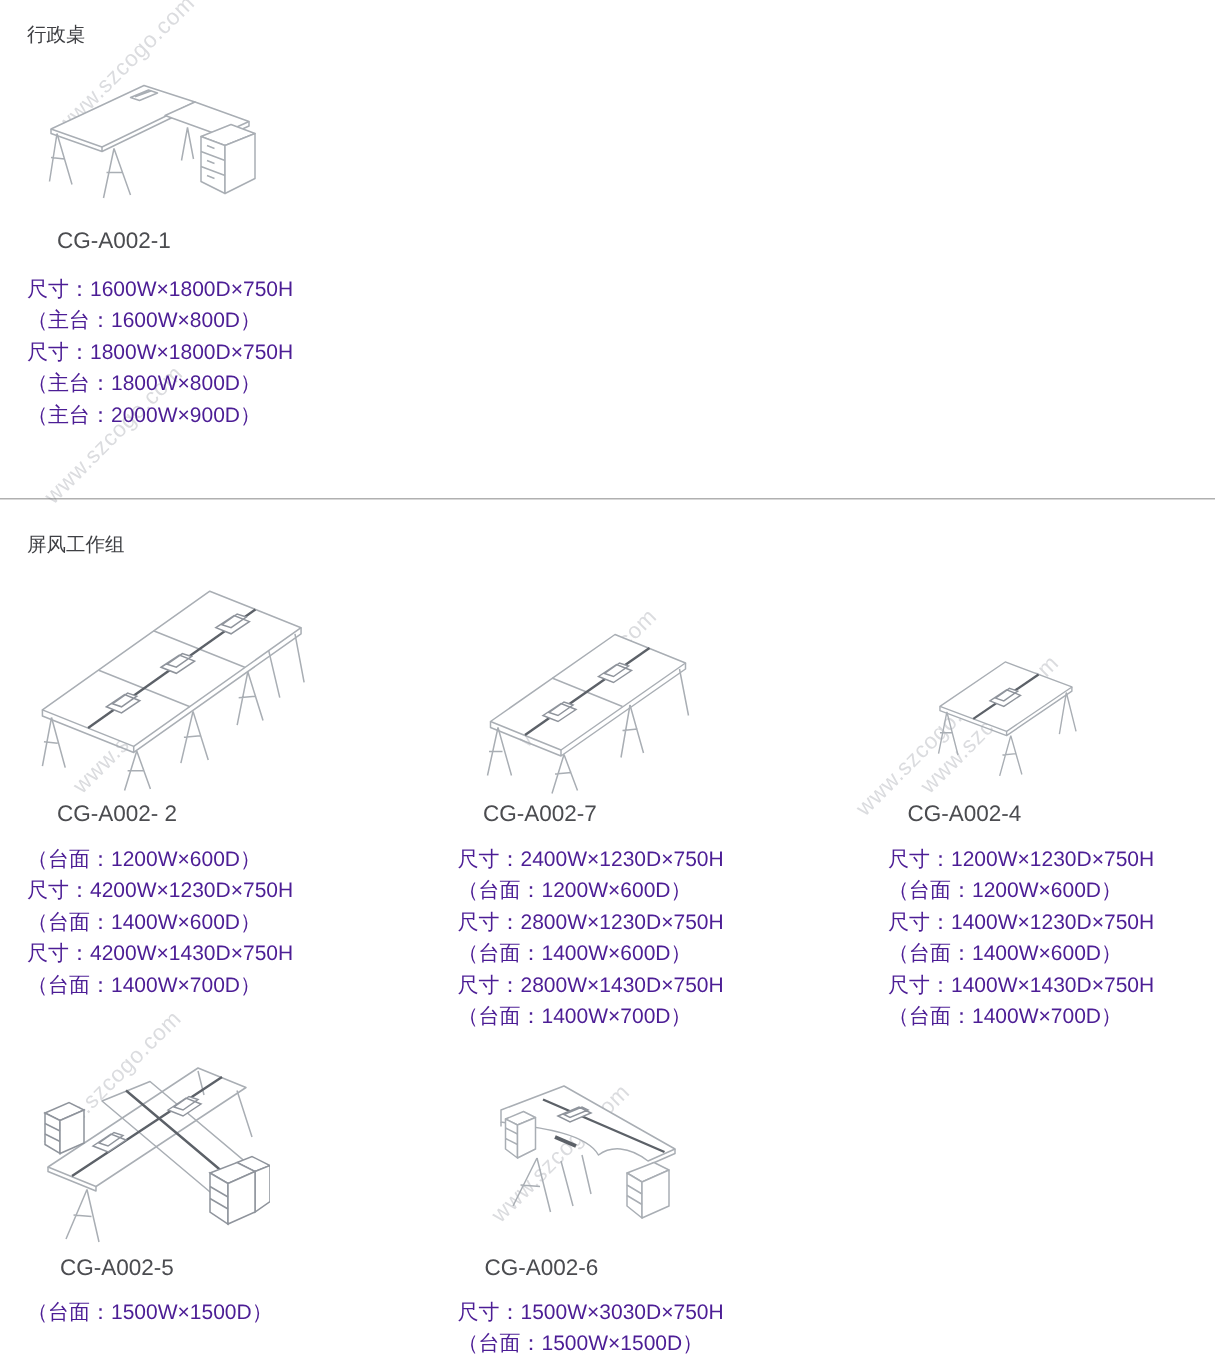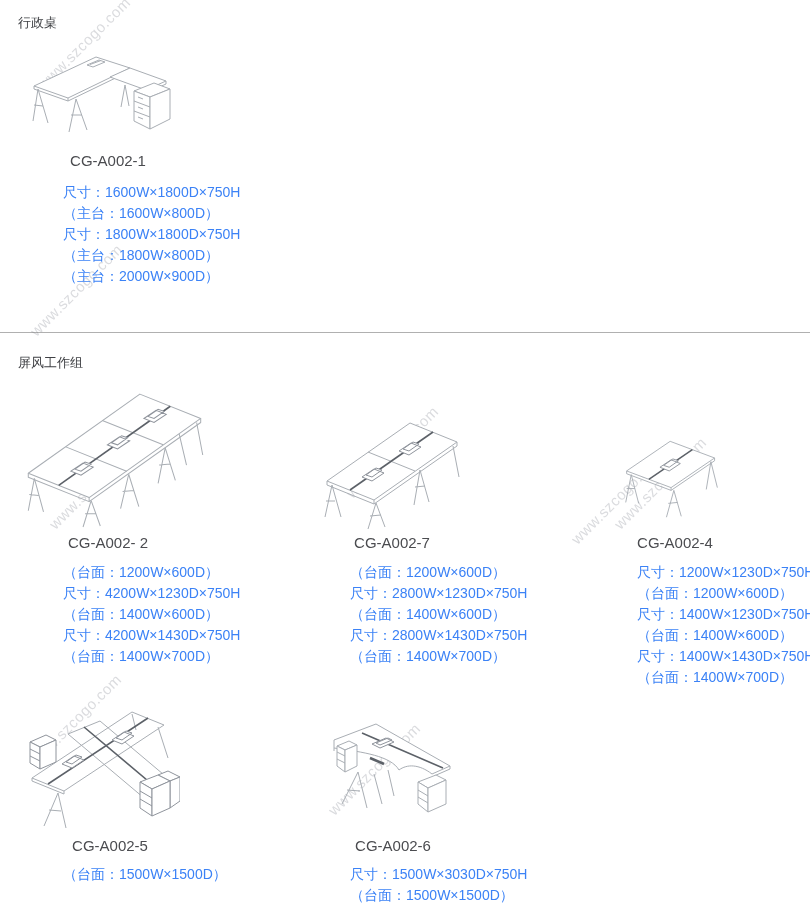--- a/index.html
+++ b/index.html
@@ -2,22 +2,22 @@
 <html><head>
 <meta charset="utf-8">
 <style>
   html,body{margin:0;padding:0;background:#ffffff;}
   body{
     width:810px;height:912px;position:relative;overflow:hidden;
     font-family:"Liberation Sans","DejaVu Sans",sans-serif;
   }
   .abs{position:absolute;}
   .heading{font-size:13px;color:#3f4044;}
-  .code{font-size:15px;color:#4b4c50;text-align:center;white-space:nowrap;}
-  .specs{font-size:14px;color:#3b82f6;line-height:21px;white-space:nowrap;margin-left:45px;}
+  .code{font-size:15px;color:#4b4c50;text-align:left;white-space:nowrap;}
+  .specs{font-size:14px;color:#4c1d95;line-height:21px;white-space:nowrap;}
   .spec-line{height:21px;}
   .divider{position:absolute;left:0;width:810px;height:1px;background:#6f6f6f;opacity:.55;}
   .wm{
     position:absolute;color:#dbdcdf;font-size:15px;letter-spacing:.5px;
     transform:translate(-50%,-50%) rotate(-45deg);white-space:nowrap;pointer-events:none;
   }
   svg{display:block;}
 </style>
 </head>
 <body>
@@ -102,20 +102,21 @@
     <path d="M98,61 L92,96 M98,61 L107,93 M93,78 L103,77"></path>
   </g>
   <path d="M28,81 L111,23" stroke="#5c6168" stroke-width="1.6" fill="none"></path>
   <g fill="#ffffff" stroke="#8f949c" stroke-width="1">
     <path d="M40,68 L52,60 L62,64 L50,72 Z M44,66 L54,59 L60,61 L50,68 Z"></path>
     <path d="M77,42 L89,34 L99,38 L87,46 Z M81,40 L91,33 L97,35 L87,42 Z"></path>
   </g>
 </svg>
 <div class="abs code" style="left:322px;top:534px;width:140px">CG-A002-7</div>
 <div class="abs specs" style="left:305px;top:562px">
+  <div class="spec-line">尺寸：2400W×1230D×750H</div>
   <div class="spec-line">（台面：1200W×600D）</div>
   <div class="spec-line">尺寸：2800W×1230D×750H</div>
   <div class="spec-line">（台面：1400W×600D）</div>
   <div class="spec-line">尺寸：2800W×1430D×750H</div>
   <div class="spec-line">（台面：1400W×700D）</div>
 </div>
 
 <svg class="abs" style="left:622px;top:432px" width="100" height="89" viewBox="0 0 108 96">
   <g fill="none" stroke="#a9aeb4" stroke-width="1" stroke-linejoin="round">
     <path d="M96,32 L91,62 M96,32 L103,60"></path>

